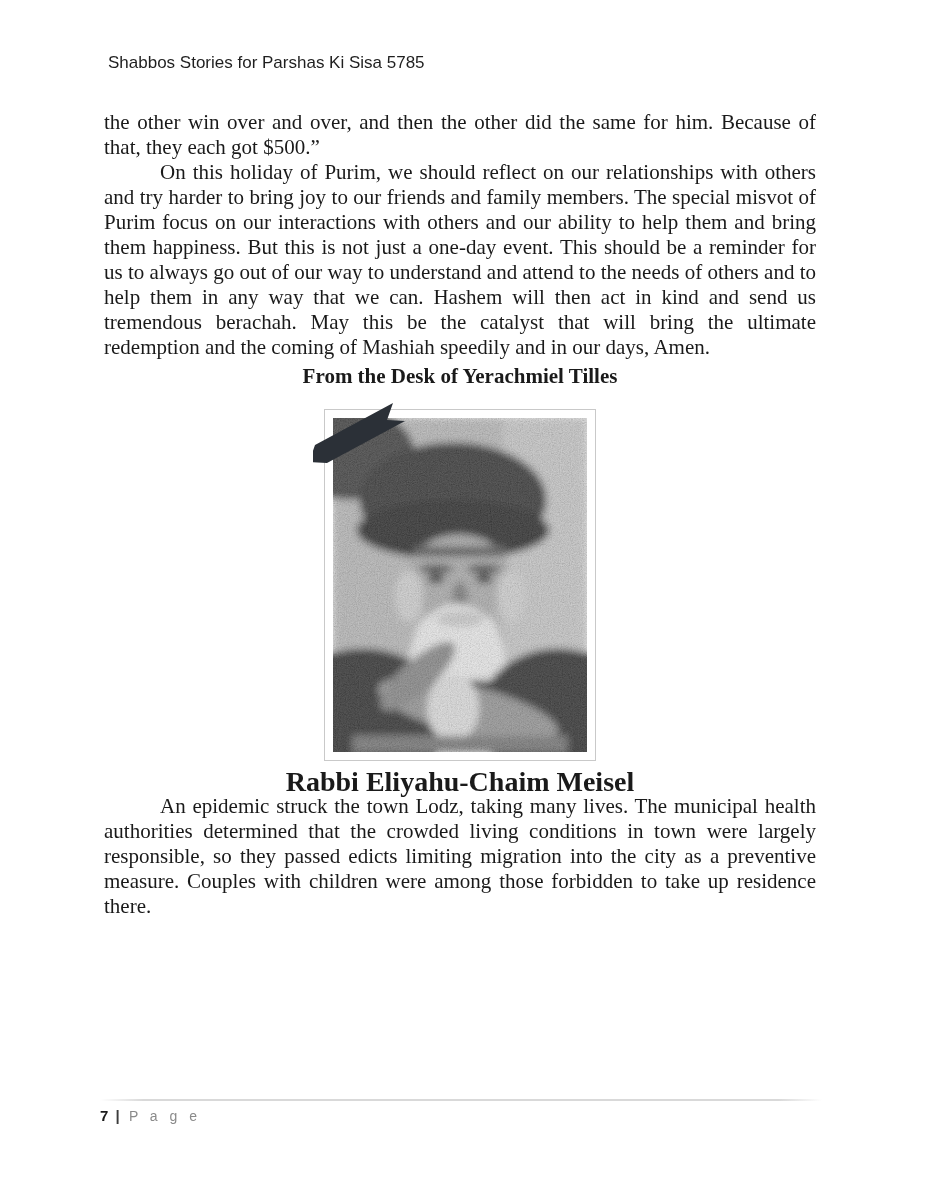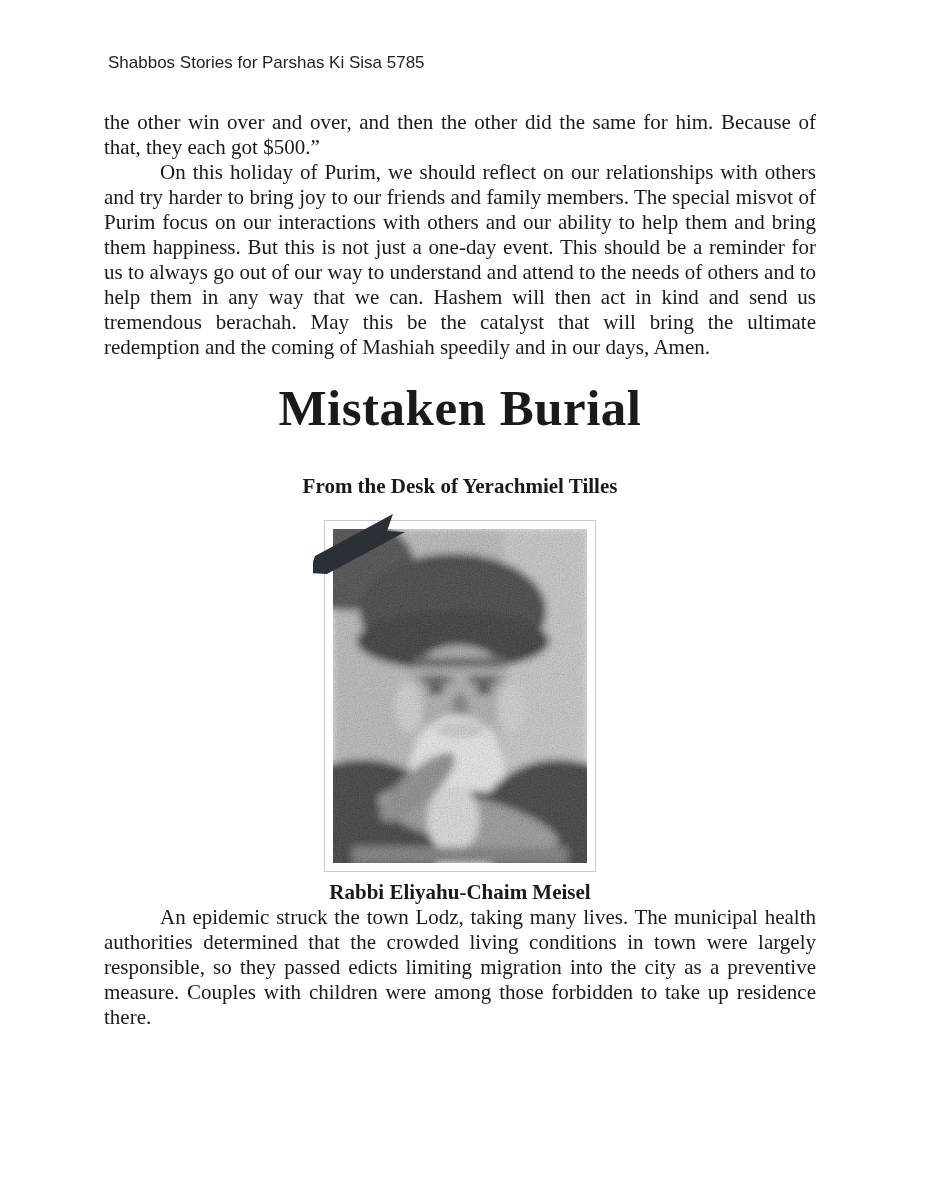--- a/index.html
+++ b/index.html
@@ -42,21 +42,21 @@
   .photo-frame {
     border:1px solid #c9c9c9; background:#ffffff; padding:8px;
   }
   .photo-frame svg.portrait { display:block; }
   .ribbon {
     position:absolute; left:-11px; top:-13px; width:120px; height:90px;
     pointer-events:none;
   }
   .caption {
     margin-top:8px; text-align:center;
-    font-weight:bold; font-size:21px; line-height:25px;
+    font-weight:bold; font-size:28px; line-height:25px;
   }
   .story-par { margin-top:27px; }
   .doc-footer {
     position:absolute; left:100px; top:1099px; width:722px;
     font-family:"Liberation Sans", sans-serif;
   }
   .footer-rule {
     height:2px;
     background:linear-gradient(to right,
       rgba(217,217,217,0) 0%, #d9d9d9 6%, #d9d9d9 94%, rgba(217,217,217,0) 100%);
@@ -75,21 +75,20 @@
 
   <div class="doc-header">Shabbos Stories for Parshas Ki Sisa 5785</div>
 
   <div class="content">
 
     <p class="body-par">the other win over and over, and then the other did the same for him. Because of that, they each got $500.”</p>
 
     <p class="body-par indent">On this holiday of Purim, we should reflect on our relationships with others and try harder to bring joy to our friends and family members. The special misvot of Purim focus on our interactions with others and our ability to help them and bring them happiness. But this is not just a one-day event. This should be a reminder for us to always go out of our way to understand and attend to the needs of others and to help them in any way that we can. Hashem will then act in kind and send us tremendous berachah. May this be the catalyst that will bring the ultimate redemption and the coming of Mashiah speedily and in our days, Amen.</p>
 
 
-    <h1 class="story-title">Mistaken Burial</h1>
     <h2 class="story-subtitle">From the Desk of Yerachmiel Tilles</h2>
 
     <div class="figure">
       <div class="photo-frame">
         <svg class="portrait" width="254" height="334" viewBox="0 0 254 334" xmlns="http://www.w3.org/2000/svg">
           <defs>
             <filter id="soften" x="-20%" y="-20%" width="140%" height="140%">
               <feGaussianBlur stdDeviation="3.5"></feGaussianBlur>
             </filter>
             <filter id="grain" x="0" y="0" width="100%" height="100%">
@@ -140,14 +139,22 @@
         <polygon points="-4,66 2,49 80,7 74,24 92,25 14,67" fill="#2b3037"></polygon>
       </svg>
     </div>
 
     <div class="caption">Rabbi Eliyahu-Chaim Meisel</div>
 
     <p class="body-par indent story-par">An epidemic struck the town Lodz, taking many lives. The municipal health authorities determined that the crowded living conditions in town were largely responsible, so they passed edicts limiting migration into the city as a preventive measure. Couples with children were among those forbidden to take up residence there.</p>
 
   </div>
 
+  <div class="doc-footer">
+    <div class="footer-rule"></div>
+    <div class="footer-text">
+      <span class="page-num">7</span>
+      <span class="sep">|</span>
+      <span class="page-label">P a g e</span>
+    </div>
+  </div>
 
 </div>
 
 </body></html>

